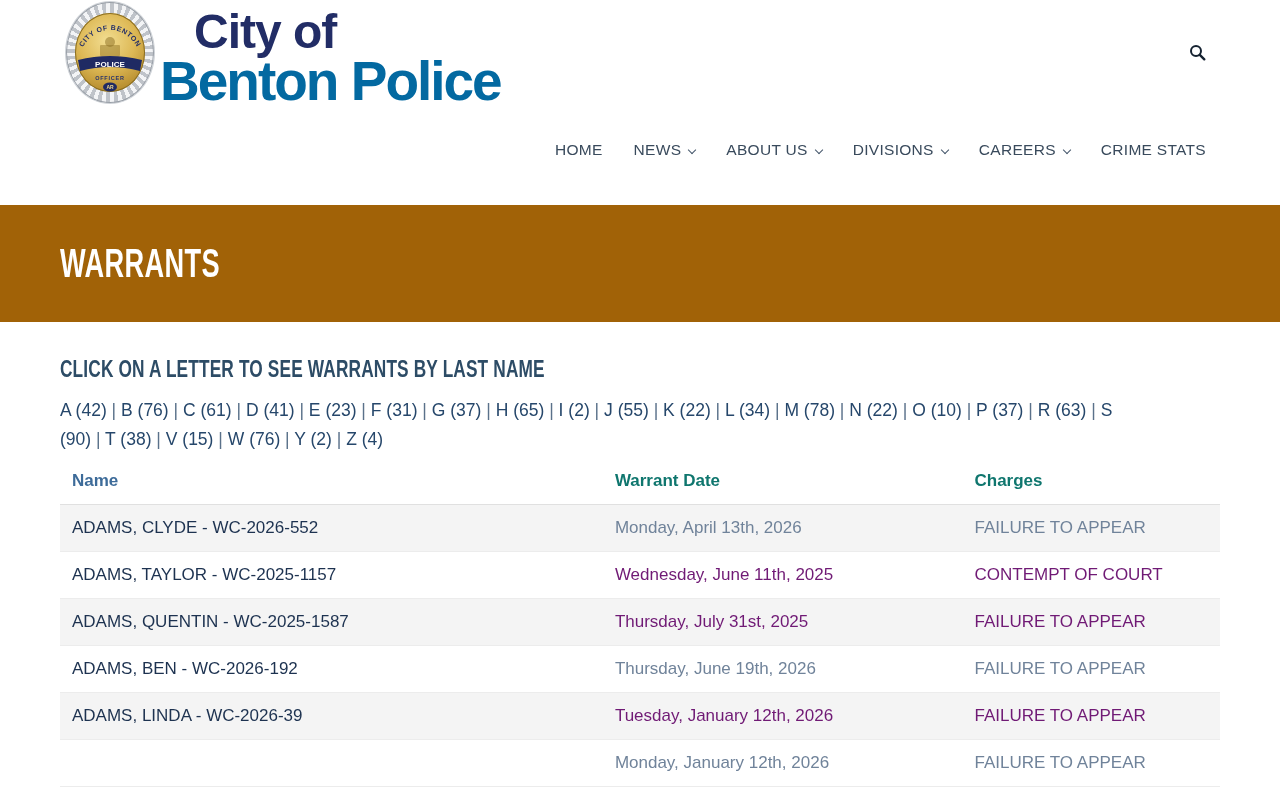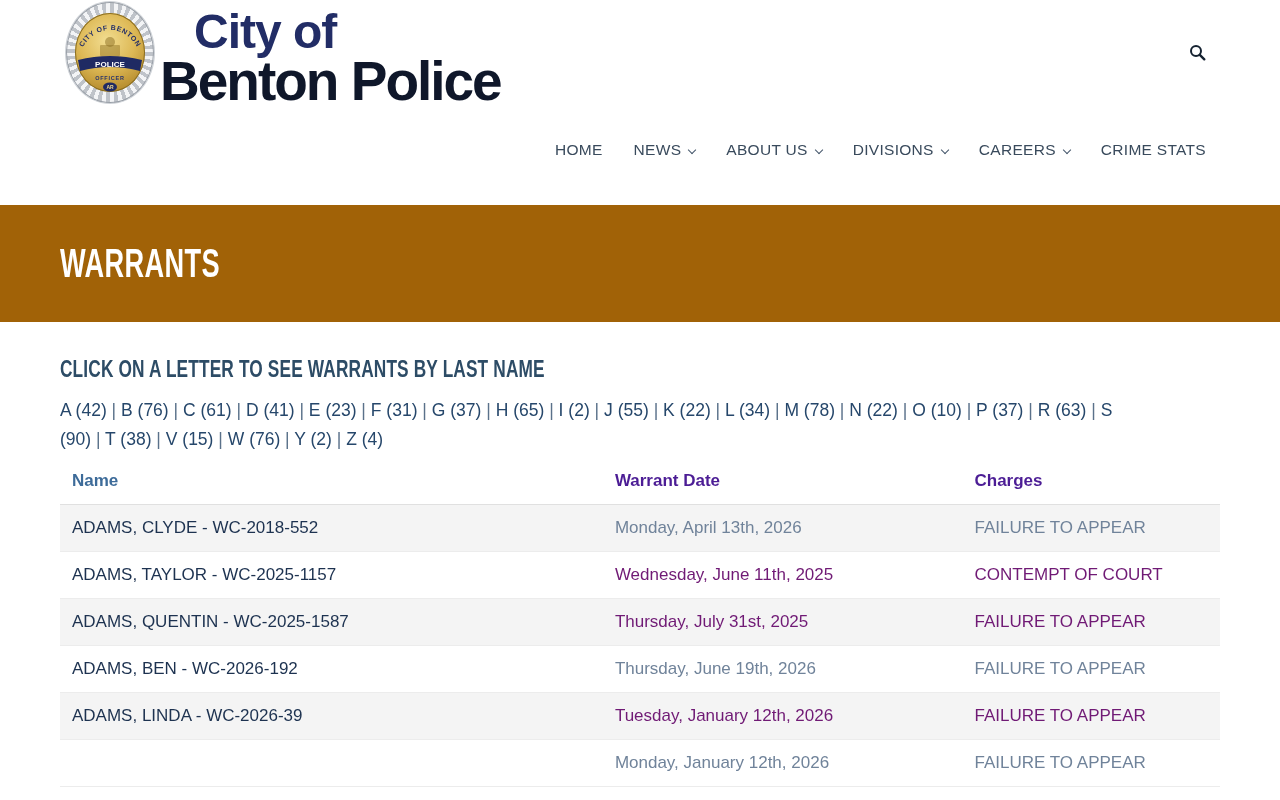--- a/index.html
+++ b/index.html
@@ -43,21 +43,21 @@
     background: radial-gradient(circle at 45% 35%, #f2dd90 0%, #ddb855 45%, #bb9233 75%, #9a7724 100%);
     box-shadow: inset 0 0 0 1px #8a6d20;
   }
   .badge-svg { position: absolute; inset: 0; width: 88px; height: 101px; }
   .brand-text { padding-top: 6px; margin-left: 6px; }
   .brand-line1 {
     font-size: 48px; font-weight: bold; color: #222d66;
     line-height: 1; letter-spacing: -1px; margin-left: 34px;
   }
   .brand-line2 {
-    font-size: 55px; font-weight: bold; color: #0f172a;
+    font-size: 55px; font-weight: bold; color: #0369a1;
     line-height: 0.92; letter-spacing: -2px;
   }
   .search-btn {
     position: absolute; top: 42px; right: 72px;
     background: none; border: none; padding: 2px; cursor: pointer;
   }
   .main-nav {
     position: absolute; right: 74px; top: 141px;
     display: flex; align-items: center; gap: 31px;
   }
@@ -119,21 +119,21 @@
   
   table.warrants {
     width: 100%;
     border-collapse: collapse;
     font-size: 17px;
     margin-top: 4px;
   }
   .warrants thead th {
     text-align: left;
     font-weight: 600;
-    color: #4c1d95;
+    color: #0f766e;
     padding: 9px 12px 13px 12px;
     border-bottom: 1px solid #e0e0e0;
   }
   .warrants thead th.name-col { color: #3d6b99; width: 46.8%; }
   .warrants thead th.date-col { width: 31%; }
   .warrants thead th.charges-col { width: 22.2%; }
   .warrants tbody td {
     padding: 13px 12px;
     border-bottom: 1px solid #ececec;
   }
@@ -205,21 +205,21 @@
   <table class="warrants">
     <thead>
       <tr>
         <th class="name-col">Name</th>
         <th class="date-col">Warrant Date</th>
         <th class="charges-col">Charges</th>
       </tr>
     </thead>
     <tbody id="warrants-tbody">
         <tr class="muted">
-          <td class="name"><a href="#">ADAMS, CLYDE - WC-2018-552</a></td>
+          <td class="name"><a href="#">ADAMS, CLYDE - WC-2026-552</a></td>
           <td class="date">Monday, April 13th, 2026</td>
           <td class="charges">FAILURE TO APPEAR</td>
         </tr>
         <tr>
           <td class="name"><a href="#">ADAMS, TAYLOR - WC-2025-1157</a></td>
           <td class="date">Wednesday, June 11th, 2025</td>
           <td class="charges">CONTEMPT OF COURT</td>
         </tr>
         <tr>
           <td class="name"><a href="#">ADAMS, QUENTIN - WC-2025-1587</a></td>

